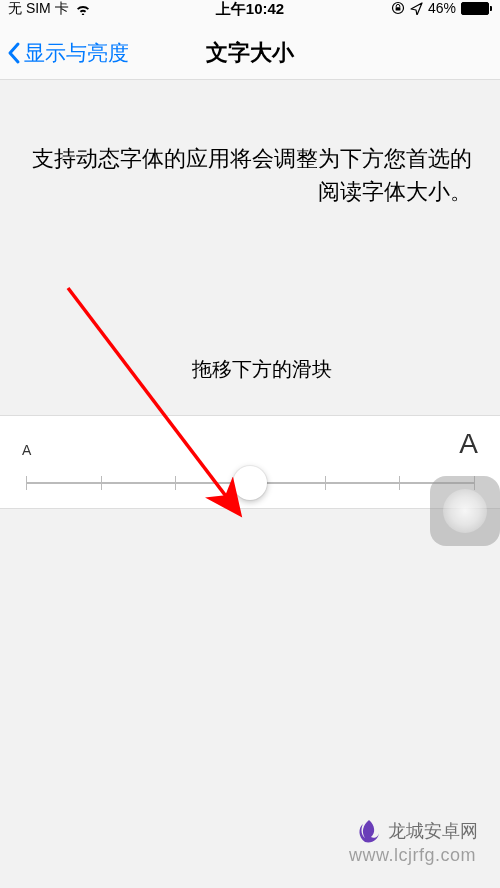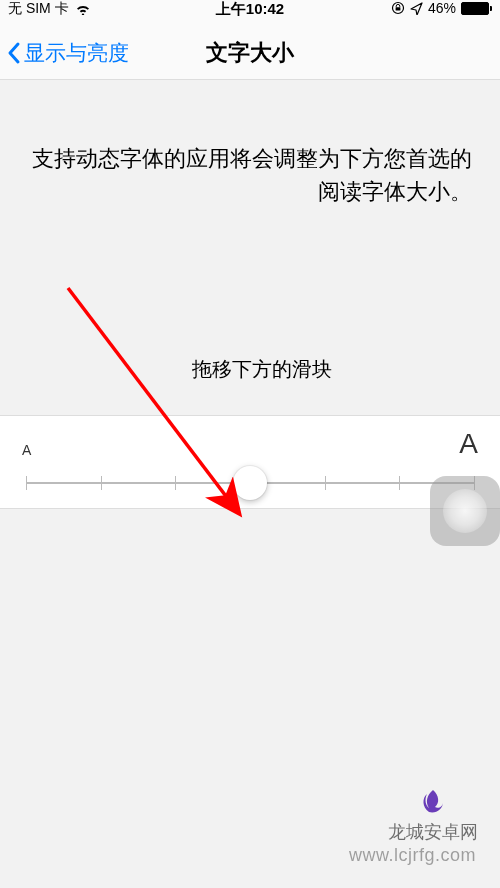--- a/index.html
+++ b/index.html
@@ -185,21 +185,20 @@
   .watermark-brand {
     position: absolute;
     bottom: 44px;
     right: 22px;
     display: flex;
     align-items: center;
     gap: 6px;
     color: rgba(0,0,0,0.55);
     font-size: 18px;
     font-weight: 500;
-    flex-direction: column;
   }
   .brand-logo {
     width: 26px; height: 26px;
   }
 </style>
 </head>
 <body>
 
 <div class="status-bar">
   <div class="status-left">

